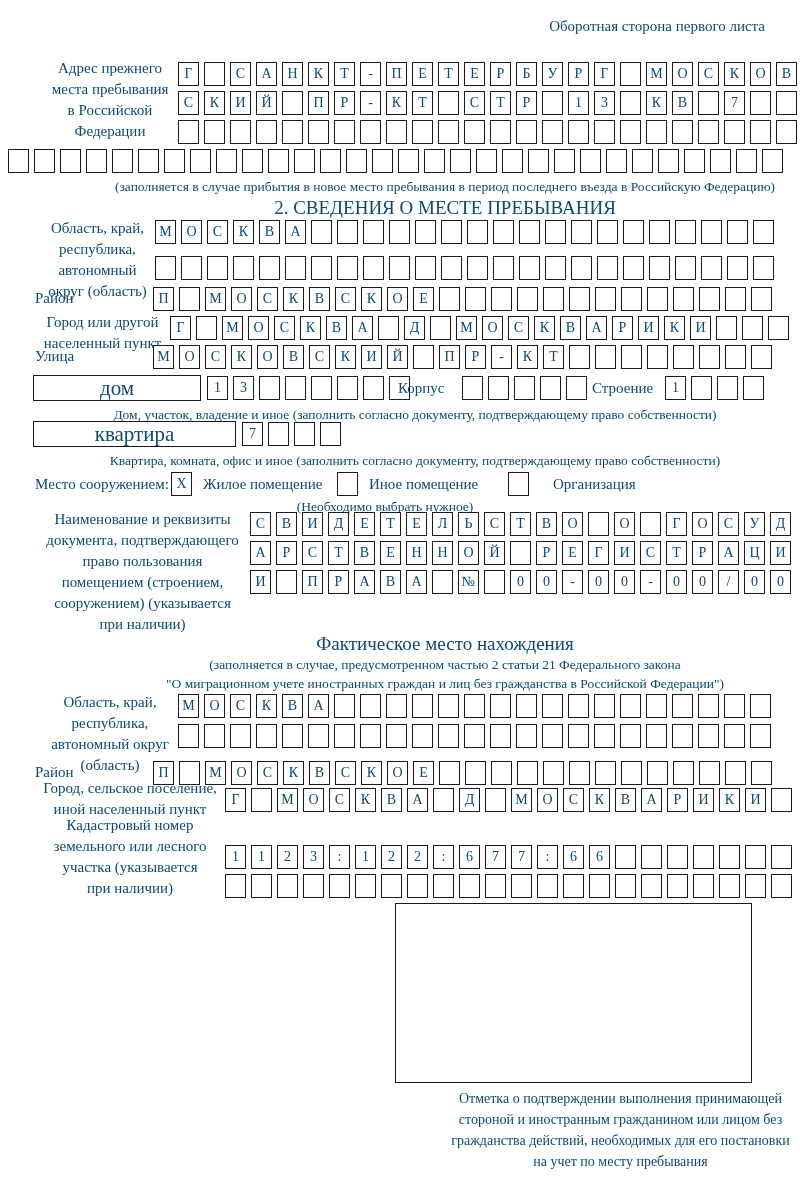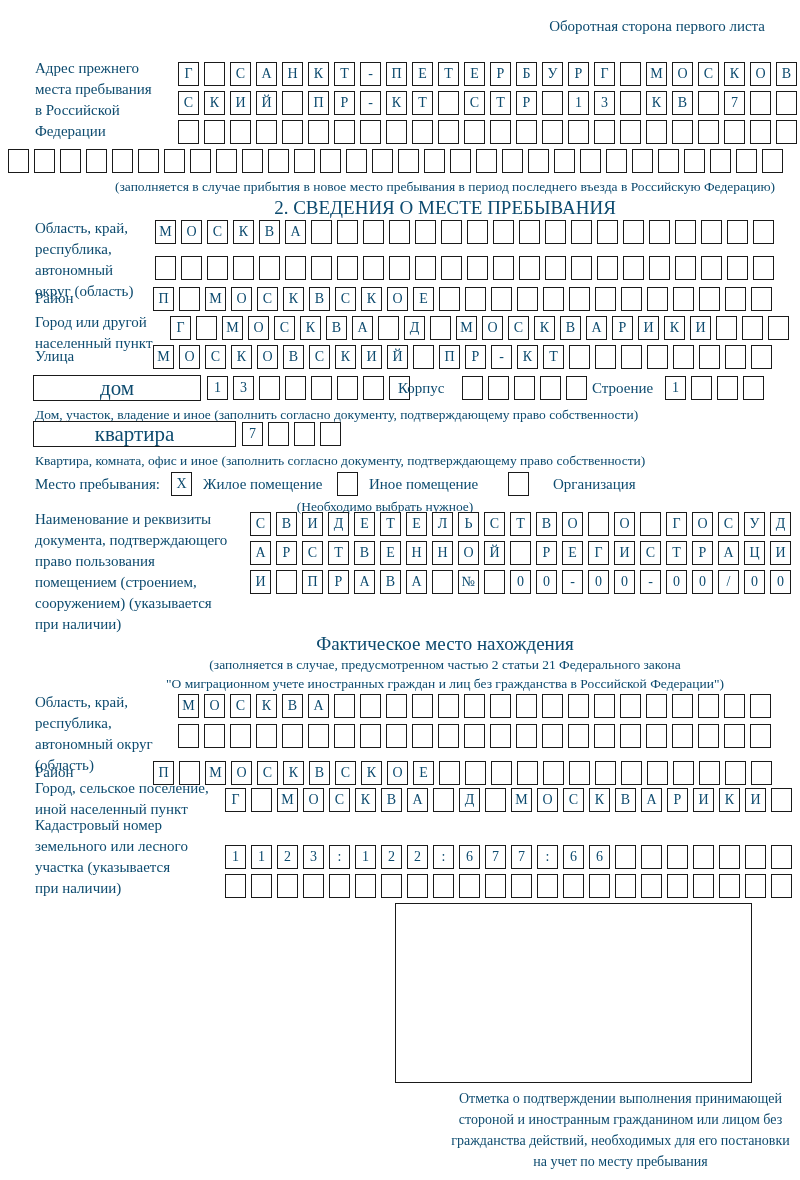--- a/index.html
+++ b/index.html
@@ -1,18 +1,18 @@
 <!DOCTYPE html>
 <html><head>
 <meta charset="utf-8">
 <style>
   html,body{margin:0;padding:0;background:#fff;}
   .page{position:relative;width:800px;height:1180px;background:#ffffff;
         font-family:"Liberation Serif", serif;color:#0c4a6e;overflow:hidden;}
-  .abs{position:absolute;}
+  .abs{position:absolute;text-align:center;}
   .label{font-size:15px;line-height:21px;white-space:pre-line;}
   .note{font-size:13.5px;line-height:17px;}
   .center{text-align:center;padding-left:45px;}
   .title{font-size:19px;font-weight:normal;}
   .boxrow{display:flex;gap:5px;}
   .cell{width:21px;height:24px;box-sizing:border-box;border:1.6px solid #1a1a1a;
         display:flex;align-items:center;justify-content:center;
         font-size:14px;flex:0 0 auto;background:#fff;}
   .widebox{box-sizing:border-box;border:1.6px solid #1a1a1a;height:26px;
         display:flex;align-items:center;justify-content:center;font-size:21px;background:#fff;}
@@ -317,21 +317,21 @@
 
   <div class="abs widebox" style="top:421px;left:33px;width:203px;">квартира</div>
   <div class="abs boxrow" style="top:422px;left:242px;">
       <span class="cell">7</span>
       <span class="cell"></span>
       <span class="cell"></span>
       <span class="cell"></span>
     </div>
   <div class="abs note" style="top:452px;left:35px;width:760px;">Квартира, комната, офис и иное (заполнить согласно документу, подтверждающему право собственности)</div>
 
-  <div class="abs inline-label" style="top:472px;left:35px;">Место пребывания:</div>
+  <div class="abs inline-label" style="top:472px;left:35px;">Место сооружением:</div>
   <div class="abs boxrow" style="top:472px;left:171px;">
       <span class="cell">X</span>
     </div>
   <div class="abs inline-label" style="top:472px;left:203px;">Жилое помещение</div>
   <div class="abs boxrow" style="top:472px;left:337px;">
       <span class="cell"></span>
     </div>
   <div class="abs inline-label" style="top:472px;left:369px;">Иное помещение</div>
   <div class="abs boxrow" style="top:472px;left:508px;">
       <span class="cell"></span>

